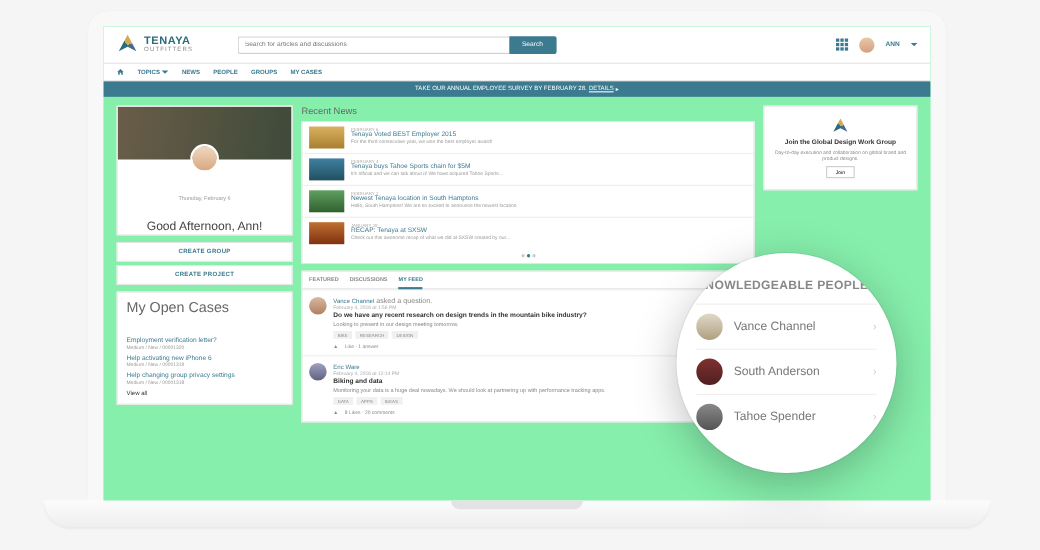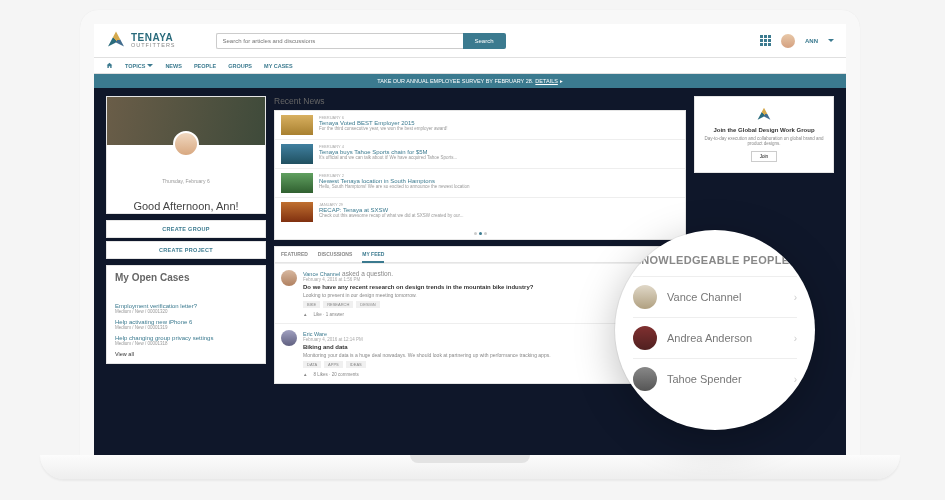--- a/index.html
+++ b/index.html
@@ -40,21 +40,21 @@
   top: 0;
   transform: translateX(-50%);
   width: 120px;
   height: 8px;
   background: #e3e3e3;
   border-radius: 0 0 8px 8px;
 }
 .screen {
   width: 100%;
   height: 100%;
-  background: #0f172a;
+  background: #86efac;
   overflow: hidden;
   font-size: 6.5px;
   color: #333;
 }
 .header {
   height: 34px;
   background: #fff;
   border-bottom: 1px solid #e0e0e0;
   display: flex;
   align-items: center;
@@ -177,21 +177,21 @@
   color: #3b7a8f;
   font-size: 5.5px;
   font-weight: 700;
   padding: 5px;
   text-align: center;
   cursor: pointer;
   letter-spacing: .3px;
 }
 
 .panel { padding: 6px 8px; }
-.panel-title { font-size: 10px; color: #666; font-weight: 700; margin-bottom: 20px; }
+.panel-title { font-size: 13px; color: #666; font-weight: 400; margin-bottom: 20px; }
 .case-item { margin-bottom: 5px; }
 .case-title { font-size: 6px; color: #3b7a8f; cursor: pointer; }
 .case-meta { font-size: 4.5px; color: #999; }
 .view-all { font-size: 5.5px; color: #333; cursor: pointer; }
 
 .section-title { font-size: 8.5px; color: #666; font-weight: 400; margin-bottom: 4px; }
 .news-item { display: flex; gap: 6px; padding: 4px 6px; border-top: 1px solid #eee; }
 .news-item:first-of-type { border-top: none; }
 .news-thumb { width: 32px; height: 20px; background: linear-gradient(135deg,#888,#555); flex-shrink: 0; }
 .news-thumb.t1{background:linear-gradient(#d8b060,#a88030);}
@@ -448,21 +448,21 @@
 
 <div class="magnifier">
   <div class="mag-title">KNOWLEDGEABLE PEOPLE</div>
   <div class="mag-person">
     <div class="mag-avatar p1"></div>
     <div class="mag-name">Vance Channel</div>
     <div class="chev">›</div>
   </div>
   <div class="mag-person">
     <div class="mag-avatar p2"></div>
-    <div class="mag-name">Andrea Anderson</div>
+    <div class="mag-name">South Anderson</div>
     <div class="chev">›</div>
   </div>
   <div class="mag-person">
     <div class="mag-avatar p3"></div>
     <div class="mag-name">Tahoe Spender</div>
     <div class="chev">›</div>
   </div>
 </div>
 
 </body></html>

